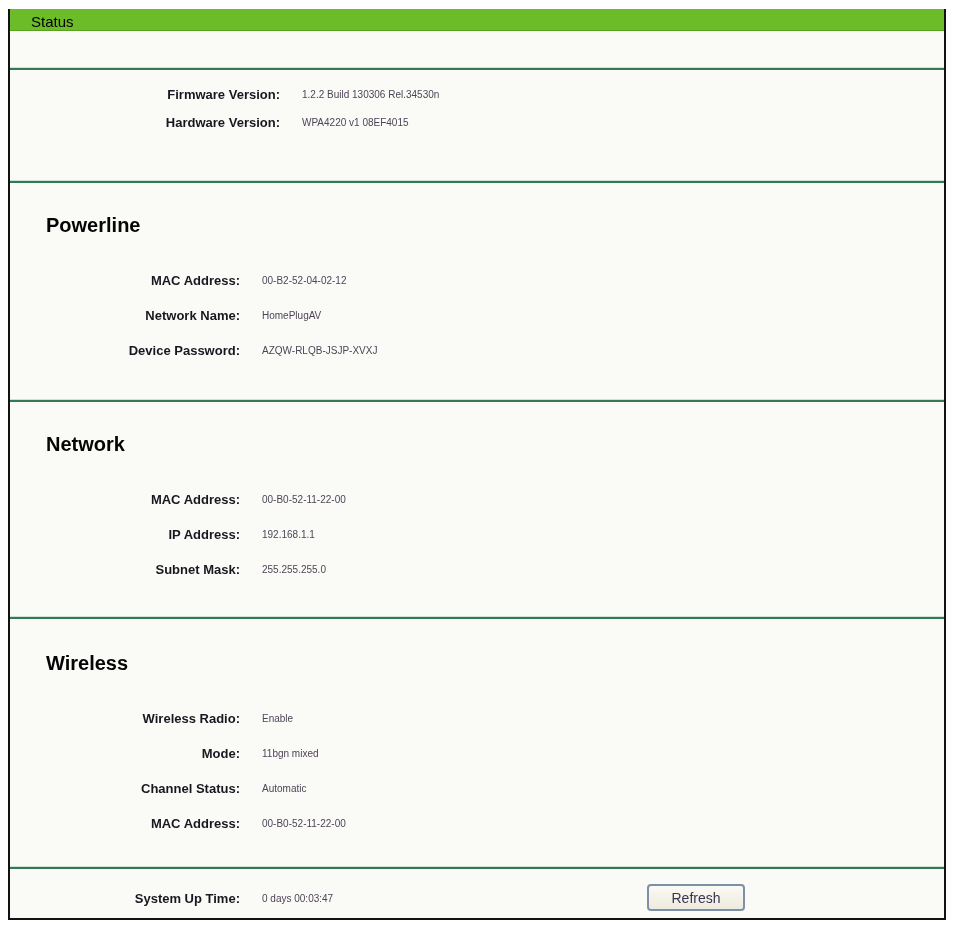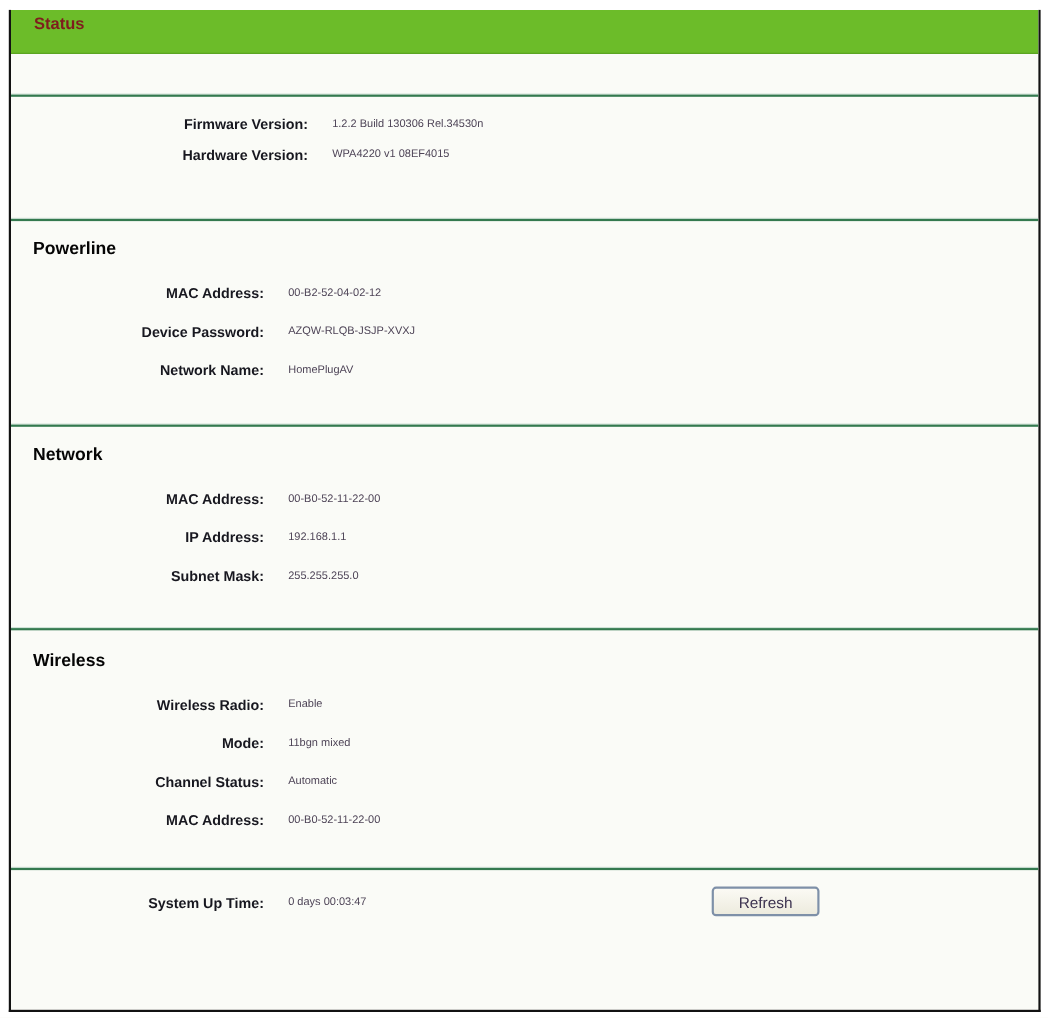--- a/index.html
+++ b/index.html
@@ -22,35 +22,35 @@
     position:relative;
   }
   .panel{
     position:absolute;left:8px;top:9px;width:938px;height:911px;
     background:var(--panel-bg);
     border:2px solid var(--panel-border);
     border-top:none;
     overflow:hidden;
   }
   .panel-header{
-    height:40px;line-height:26px;
+    height:22px;line-height:26px;
     background:var(--header-green);
     border-bottom:1px solid var(--header-green-edge);
-    color:#7f1d1d;font-size:15px;font-weight:bold;
+    color:#000000;font-size:15px;font-weight:normal;
     padding-left:21px;
   }
   .top-gap{height:36px;}
   .sep{
     height:0;
     border-top:1px solid var(--sep-light);
     border-bottom:2px solid var(--sep-dark);
   }
   .sec{padding:0;}
   .sec h2{
-    margin:0;font-size:16px;font-weight:bold;color:#050505;
+    margin:16px;font-size:20px;font-weight:bold;color:#050505;
     padding:16px 0 12px 20px;line-height:20px;
   }
   .sec.wireless h2{padding-top:18px;}
   .row{display:flex;align-items:center;height:35px;}
   .sec-device{padding-top:10px;padding-bottom:44px;}
   .sec-device .row{height:28px;padding-left:40px;}
   .sec.powerline{padding-bottom:31px;}
   .sec.network{padding-bottom:29px;}
   .sec.wireless{padding-bottom:25px;}
   .lbl{
@@ -98,26 +98,26 @@
 
   <div class="sep"></div>
 
   <section class="sec powerline">
     <h2>Powerline</h2>
     <div class="row">
       <div class="lbl">MAC Address:</div>
       <div class="val">00-B2-52-04-02-12</div>
     </div>
     <div class="row">
+      <div class="lbl">Network Name:</div>
+      <div class="val">HomePlugAV</div>
+    </div>
+    <div class="row">
       <div class="lbl">Device Password:</div>
       <div class="val">AZQW-RLQB-JSJP-XVXJ</div>
-    </div>
-    <div class="row">
-      <div class="lbl">Network Name:</div>
-      <div class="val">HomePlugAV</div>
     </div>
   </section>
 
   <div class="sep"></div>
 
   <section class="sec network">
     <h2>Network</h2>
     <div class="row">
       <div class="lbl">MAC Address:</div>
       <div class="val">00-B0-52-11-22-00</div>

